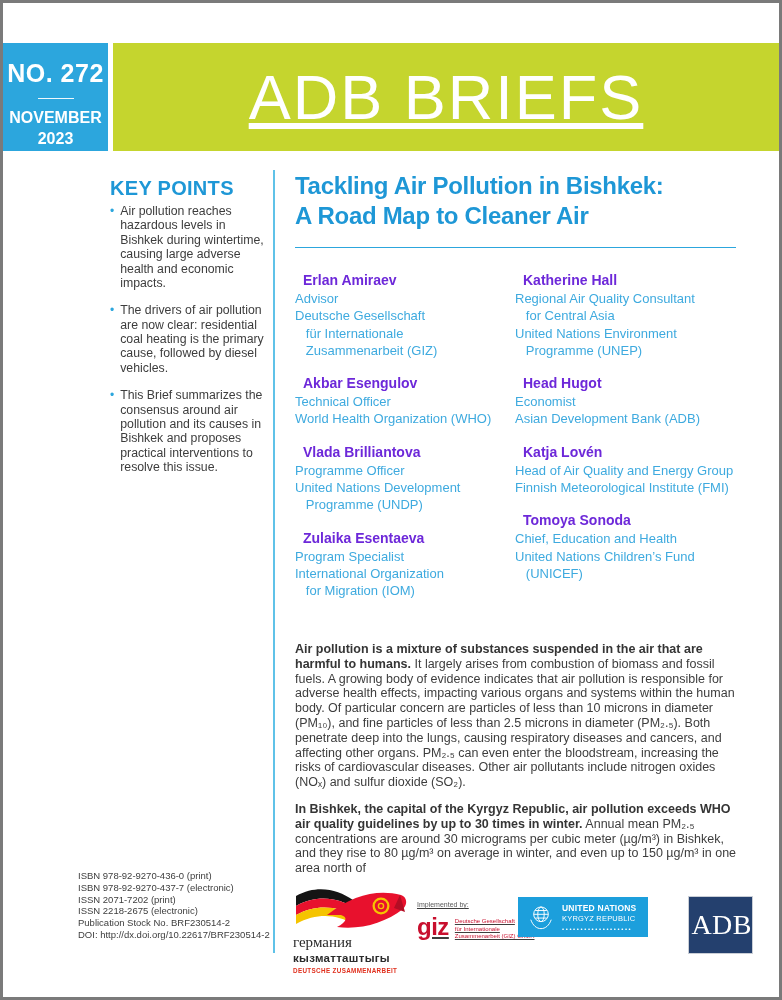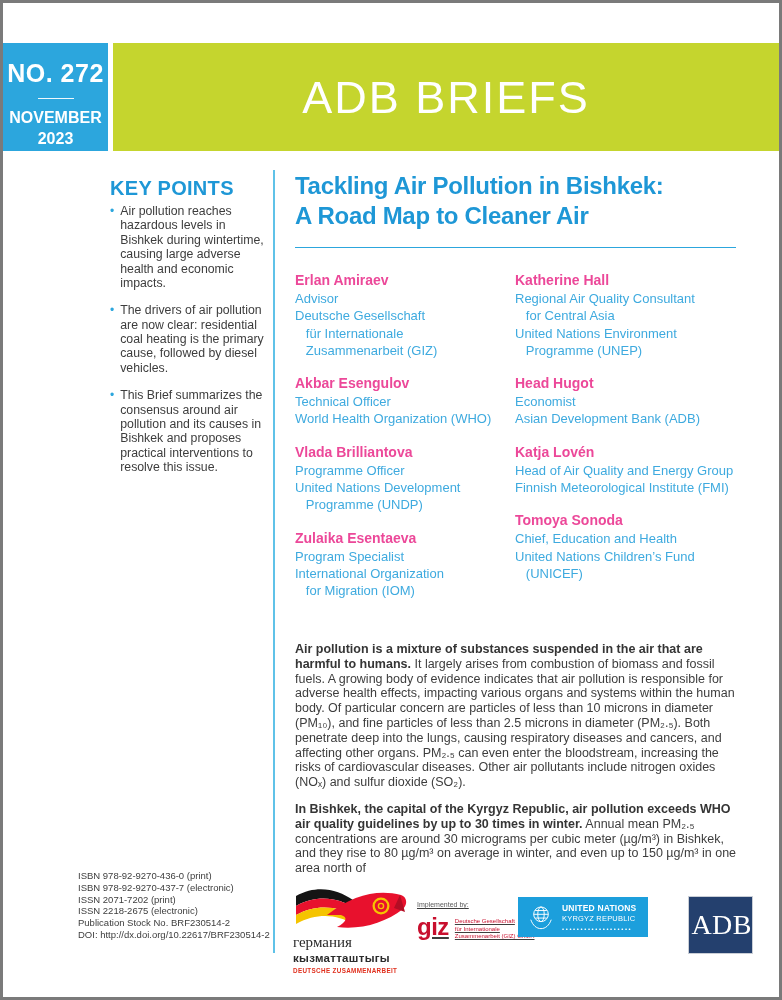--- a/index.html
+++ b/index.html
@@ -15,43 +15,44 @@
     color:#fff;text-align:center;padding-top:16px;box-sizing:border-box;
   }
   .issue-no{font-size:25px;font-weight:bold;letter-spacing:.5px;}
   .issue-divider{width:36px;height:1px;background:rgba(255,255,255,.92);margin:10px auto 9px auto;}
   .issue-date{font-size:16px;font-weight:bold;line-height:1.3;white-space:pre-line;}
   .brand-banner{
     position:absolute;left:113px;top:43px;width:666px;height:108px;background:#c5d52e;
     display:flex;align-items:center;justify-content:center;
   }
   .brand-title{
-    color:#fff;font-size:45px;font-weight:300;letter-spacing:2px;line-height:1;
+    color:#fff;font-size:63px;font-weight:300;letter-spacing:2px;line-height:1;
     font-family:"Liberation Sans","DejaVu Sans",sans-serif;
+    text-decoration:underline;
   }
 
   
   .kp-heading{position:absolute;left:110px;top:177px;font-size:20px;font-weight:bold;color:#1e97d6;letter-spacing:.3px;}
   .kp-list{position:absolute;left:110px;top:204px;width:160px;}
   .kp-item{display:flex;margin-bottom:13px;font-size:12.3px;line-height:1.17;color:#3d3d3d;}
   .kp-dot{color:#2ca6dd;margin-right:6px;font-size:12px;line-height:1.2;}
   .sidebar-divider{position:absolute;left:273px;top:170px;width:2px;height:783px;background:#5fc2e8;}
 
   
   .article-title{
     position:absolute;left:295px;top:171px;width:460px;font-size:24px;font-weight:bold;
     color:#1e97d6;line-height:1.27;letter-spacing:-.3px;white-space:pre-line;
   }
   .title-rule{position:absolute;left:295px;top:247px;width:441px;height:1px;background:#2ca6dd;}
 
   .authors{position:absolute;left:295px;top:272px;width:465px;display:flex;}
   .authors-col-left{width:220px;}
   .authors-col-right{width:245px;}
   .author-entry{margin-bottom:16px;}
-  .author-name{font-size:14px;font-weight:bold;color:#ec4899;margin-bottom:2px;}
+  .author-name{font-size:14px;font-weight:bold;color:#6d28d9;margin-bottom:2px;margin-left:8px;}
   .author-details{font-size:13px;color:#3eaadf;line-height:1.33;white-space:pre-line;}
 
   .body-text{position:absolute;left:295px;top:642px;width:445px;font-size:12.5px;line-height:14.8px;color:#3d3d3d;}
   .body-text p{margin:0 0 12px 0;}
   .body-text strong{color:#353535;}
 
   .pub-info{position:absolute;left:78px;top:870px;font-size:9.5px;line-height:1.24;color:#3d3d3d;white-space:pre;}
 
   
   .german-logo{position:absolute;left:293px;top:884px;width:125px;}

